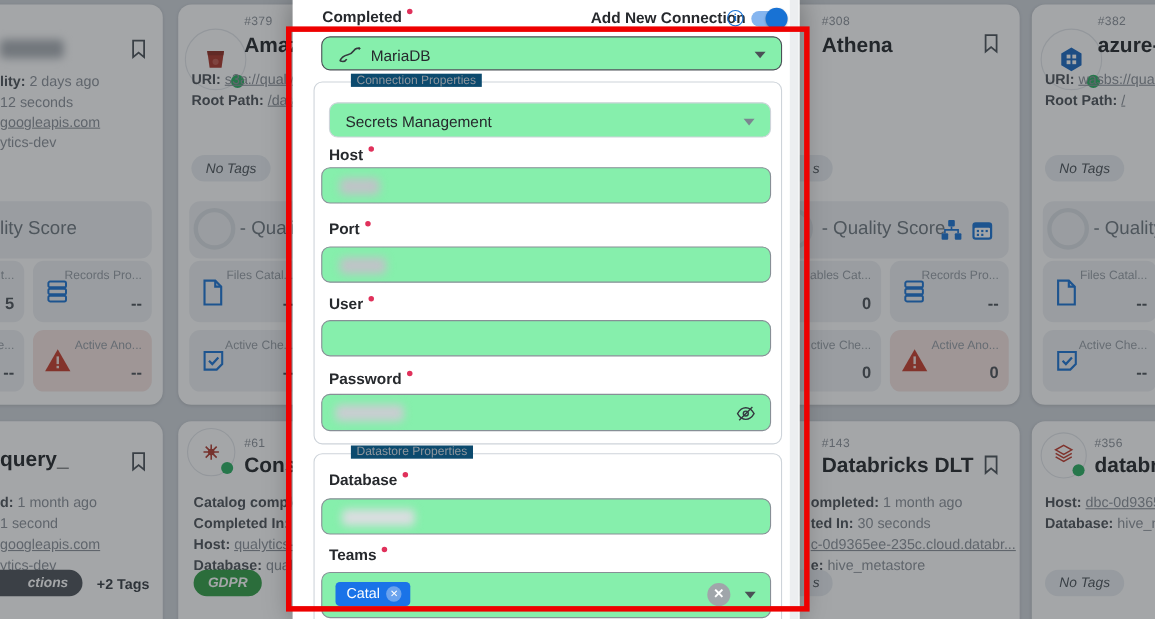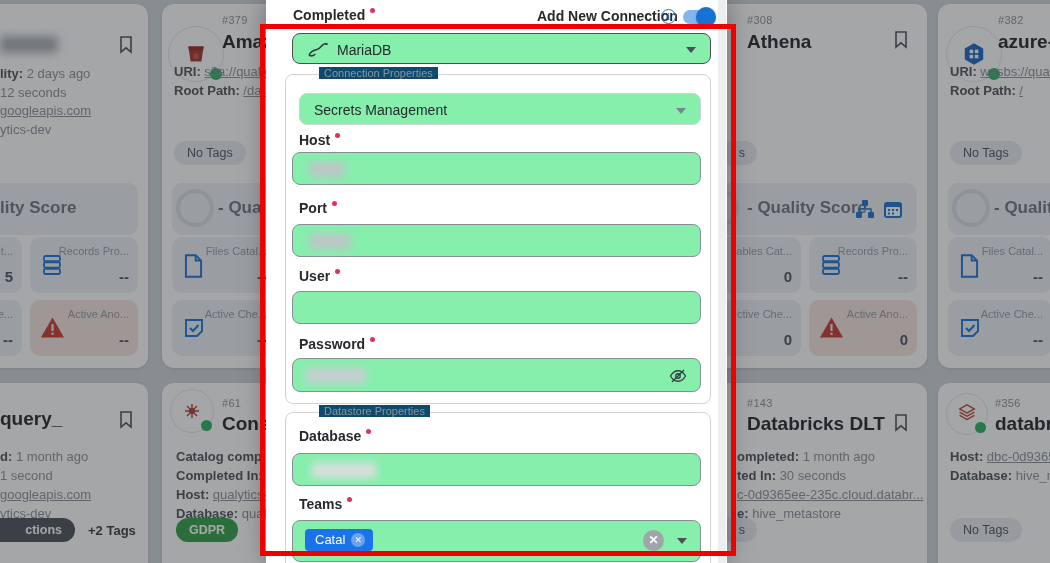--- a/index.html
+++ b/index.html
@@ -14,27 +14,27 @@
     display:flex; align-items:center; justify-content:center; }
   .dot { position:absolute; width:12px; height:12px; border-radius:50%; background:#27ae60;
     right:1px; bottom:1px; }
   .cid { position:absolute; font-size:11px; color:#8a9098; letter-spacing:.3px;text-align:right; }
   .ctitle { position:absolute; font-size:19px; font-weight:bold; color:#212529; white-space:nowrap; }
   .bm { position:absolute; width:16px; height:19px; }
   .lines { position:absolute; font-size:13px; color:#8a9098; line-height:18.5px; white-space:nowrap; }
   .lines .lb { font-weight:bold; color:#4a5056; }
   .lines .lk { color:#8a9098; text-decoration:underline; cursor:pointer; }
   .chip { position:absolute; display:inline-block; padding:5px 13px; border-radius:14px;
-    background:#e9edf1; color:#495057; font-size:12.5px; white-space:nowrap; }
+    background:#e9edf1; color:#495057; font-size:12.5px; white-space:nowrap;font-style:italic; }
   .chip-green { background:#2f9e44; color:#ffffff; font-weight:bold; }
   .chip-dark  { background:#4a5057; color:#ffffff; font-weight:bold; }
   .scoretile { position:absolute; left:10px; width:220px; height:52px; background:#eef0f3; border-radius:10px; }
   .donut { position:absolute; left:4px; top:6px; width:38px; height:38px; border-radius:50%;
     border:4px solid #dadee3; }
-  .qtext { position:absolute; top:15px; font-size:17px; color:#6c757d; white-space:nowrap;font-weight:bold; }
+  .qtext { position:absolute; top:15px; font-size:17px; color:#6c757d; white-space:nowrap; }
   .tile { position:absolute; background:#eef0f3; border-radius:10px; height:56px; }
   .tile-pink { background:#f6e3e0; }
   .ticon { position:absolute; left:10px; top:16px; }
   .tlabel { position:absolute; top:8px; right:9px; font-size:11px; color:#959ca4; white-space:nowrap; }
   .tval { position:absolute; bottom:8px; right:9px; font-size:15px; font-weight:bold; color:#4a5056; }
   .blurblob { position:absolute; background:#a9aeb4; filter:blur(4px); border-radius:4px; }
 
   
   .overlay { position:absolute; inset:0; background:rgba(38,42,48,.42); z-index:5; }
 

